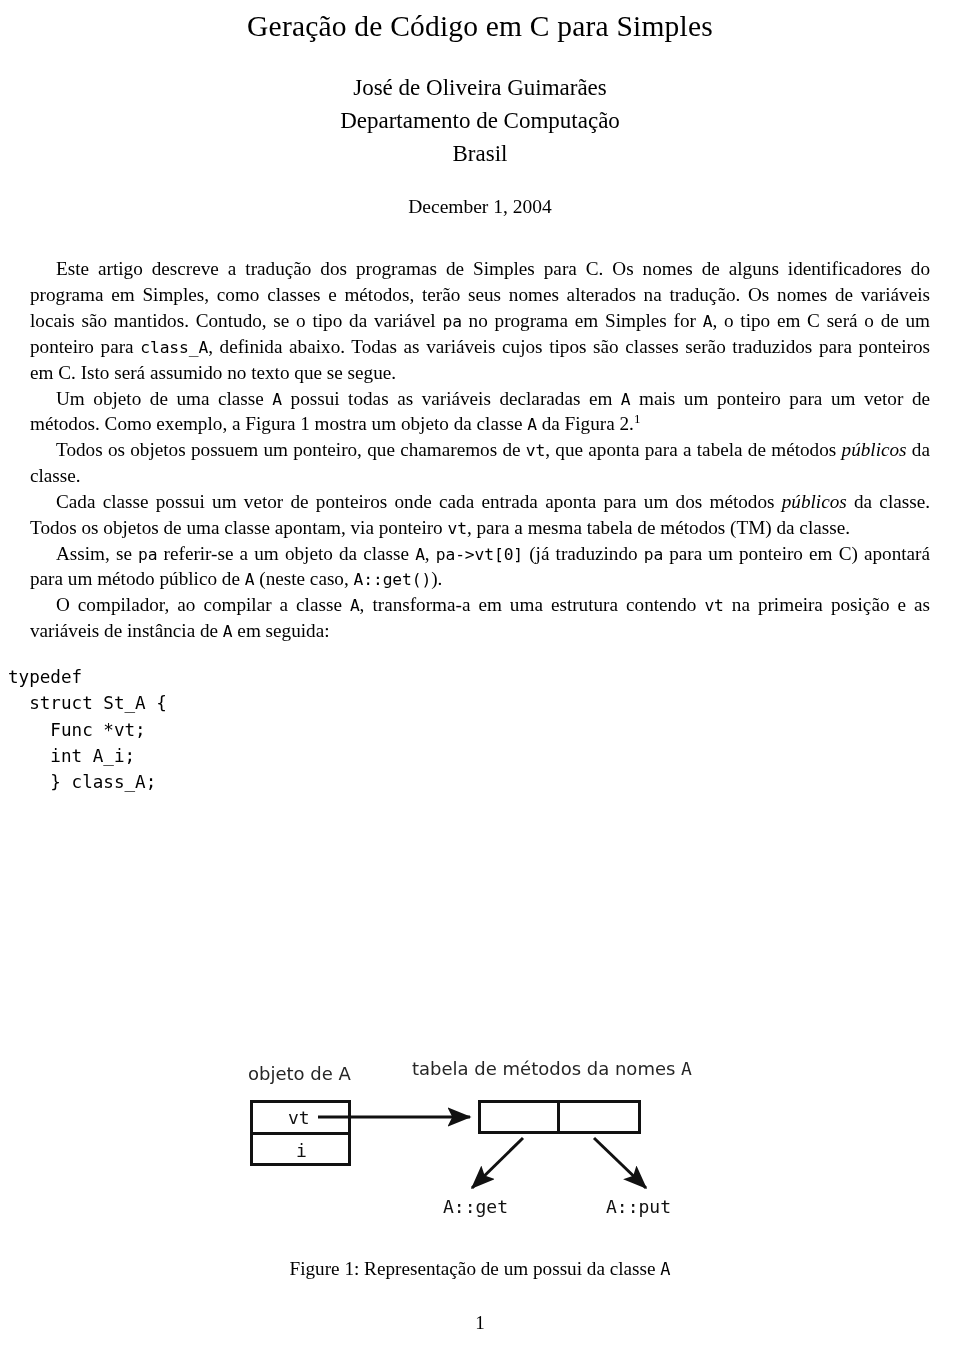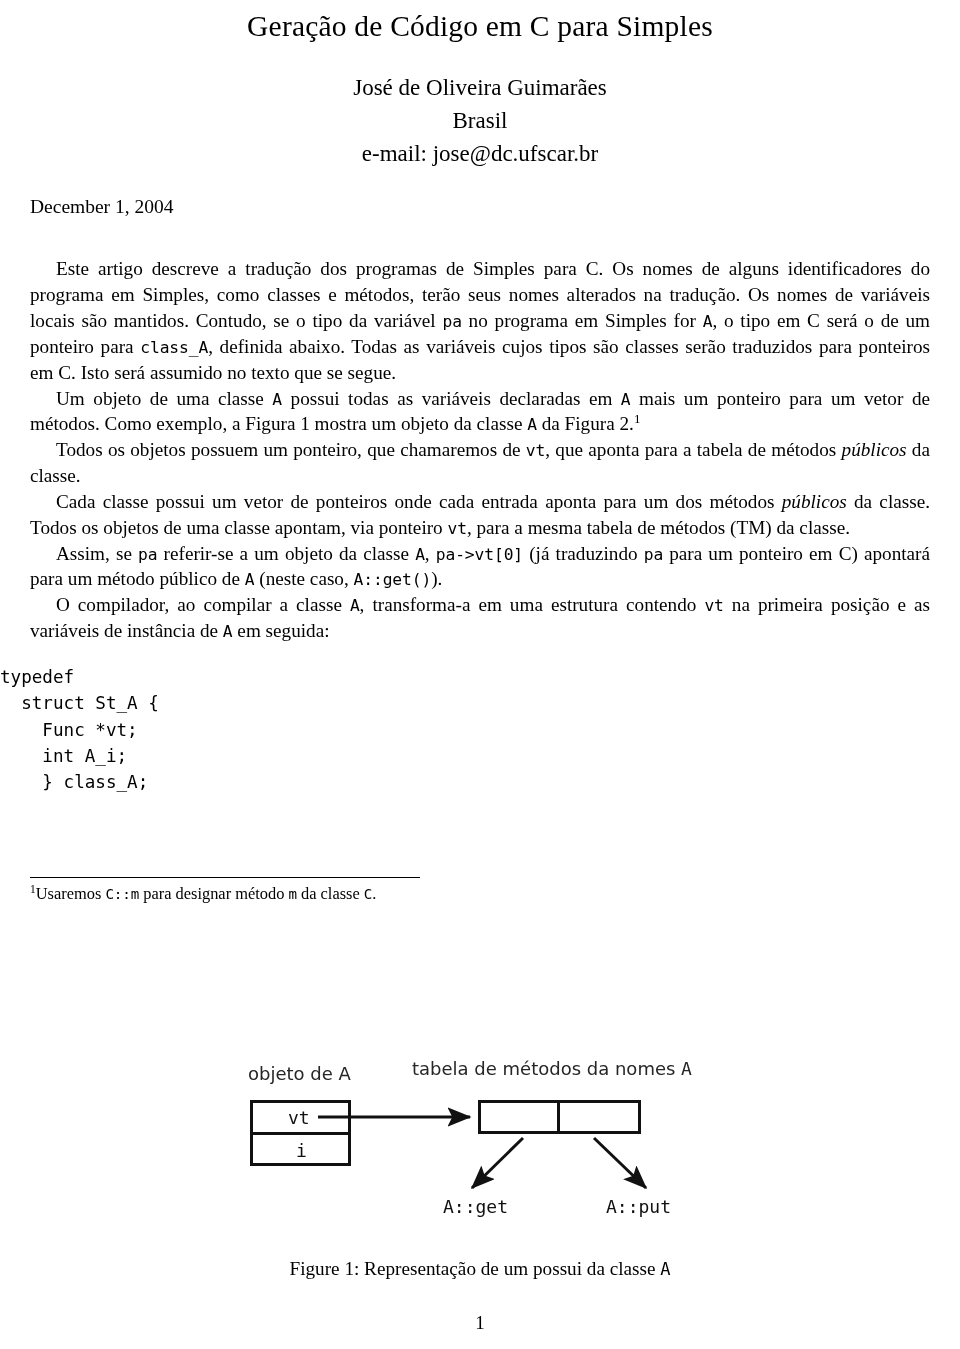--- a/index.html
+++ b/index.html
@@ -39,20 +39,21 @@
     letter-spacing: 0.2px;
   }
   .author-block {
     text-align: center;
     font-size: 23px;
     line-height: 1.42;
     margin-top: 30px;
   }
   .author-block div { white-space: nowrap; }
   .doc-date {
+    text-align: center;
     font-size: 19.5px;
     margin-top: 26px;
   }
 
   
   .body-text {
     margin-top: 38px;
     font-size: 19.2px;
     line-height: 1.345;
     text-align: justify;
@@ -76,21 +77,21 @@
   }
 
   
   .code-block {
     font-family: "DejaVu Sans Mono", "Liberation Mono", monospace;
     font-size: 17.6px;
     line-height: 1.50;
     white-space: pre;
     margin-top: 20px;
     margin-left: -30px;
-    padding-left: 0px;
+    padding-left: 8px;
   }
 
   
   .footnote-area {
     position: absolute;
     left: 0px;
     top: 877px;
     width: 900px;
   }
   .footnote-rule {
@@ -185,22 +186,22 @@
 </head>
 <body>
 
 <div class="page">
   <div class="content">
 
     <h1 class="doc-title">Geração de Código em C para Simples</h1>
 
     <div class="author-block">
       <div>José de Oliveira Guimarães</div>
+      <div>Departamento de Computação</div>
       <div>Brasil</div>
-      <div>e-mail: jose@dc.ufscar.br</div>
     </div>
 
     <div class="doc-date">December 1, 2004</div>
 
     <div class="body-text">
 
       <p><span>Este artigo descreve a tradução dos programas de Simples para C. Os nomes de alguns identificadores do programa em Simples, como classes e métodos, terão seus nomes alterados na tradução. Os nomes de variáveis locais são mantidos. Contudo, se o tipo da variável </span><span class="tt">pa</span><span> no programa em Simples for </span><span class="tt">A</span><span>, o tipo em C será o de um ponteiro para </span><span class="tt">class_A</span><span>, definida abaixo. Todas as variáveis cujos tipos são classes serão traduzidos para ponteiros em C. Isto será assumido no texto que se segue.</span></p>
 
       <p><span>Um objeto de uma classe </span><span class="tt">A</span><span> possui todas as variáveis declaradas em </span><span class="tt">A</span><span> mais um ponteiro para um vetor de métodos. Como exemplo, a Figura 1 mostra um objeto da classe </span><span class="tt">A</span><span> da Figura 2.</span><sup class="fnmark">1</sup></p>
 
@@ -213,24 +214,20 @@
       <p><span>O compilador, ao compilar a classe </span><span class="tt">A</span><span>, transforma-a em uma estrutura contendo </span><span class="tt">vt</span><span> na primeira posição e as variáveis de instância de </span><span class="tt">A</span><span> em seguida:</span></p>
 
     </div>
 
     <pre class="code-block">typedef
   struct St_A {
     Func *vt;
     int A_i;
     } class_A;</pre>
 
-    <div class="footnote-area">
-      <div class="footnote-rule"></div>
-      <div class="footnote-text"><sup>1</sup><span>Usaremos </span><span class="tt">C::m</span><span> para designar método </span><span class="tt">m</span><span> da classe </span><span class="tt">C</span><span>.</span></div>
-    </div>
 
   </div>
 
   <div>
 
     <span class="fig-label" style="left:248px; top:1063px;">objeto de A</span>
 
     <span class="fig-label" style="left:412px; top:1058px;"><span>tabela de métodos da nomes</span>&nbsp;<span style="font-family:'DejaVu Sans Mono','Liberation Mono',monospace;">A</span></span>
 
     <div class="obj-box"></div>

